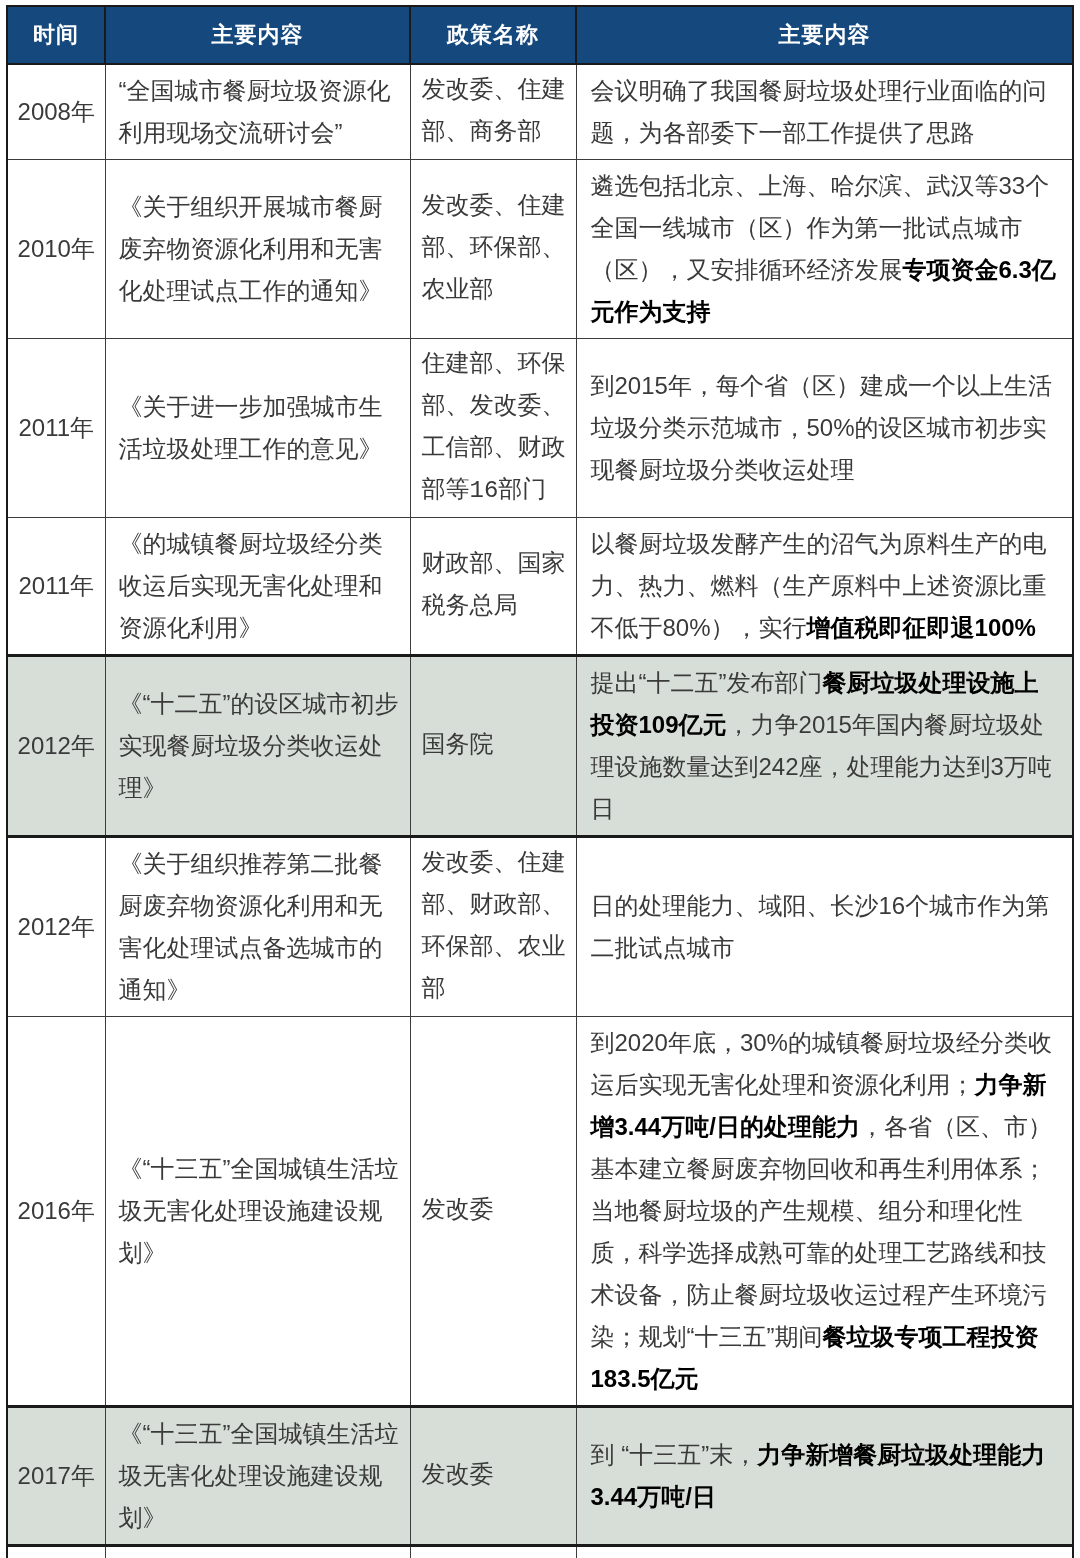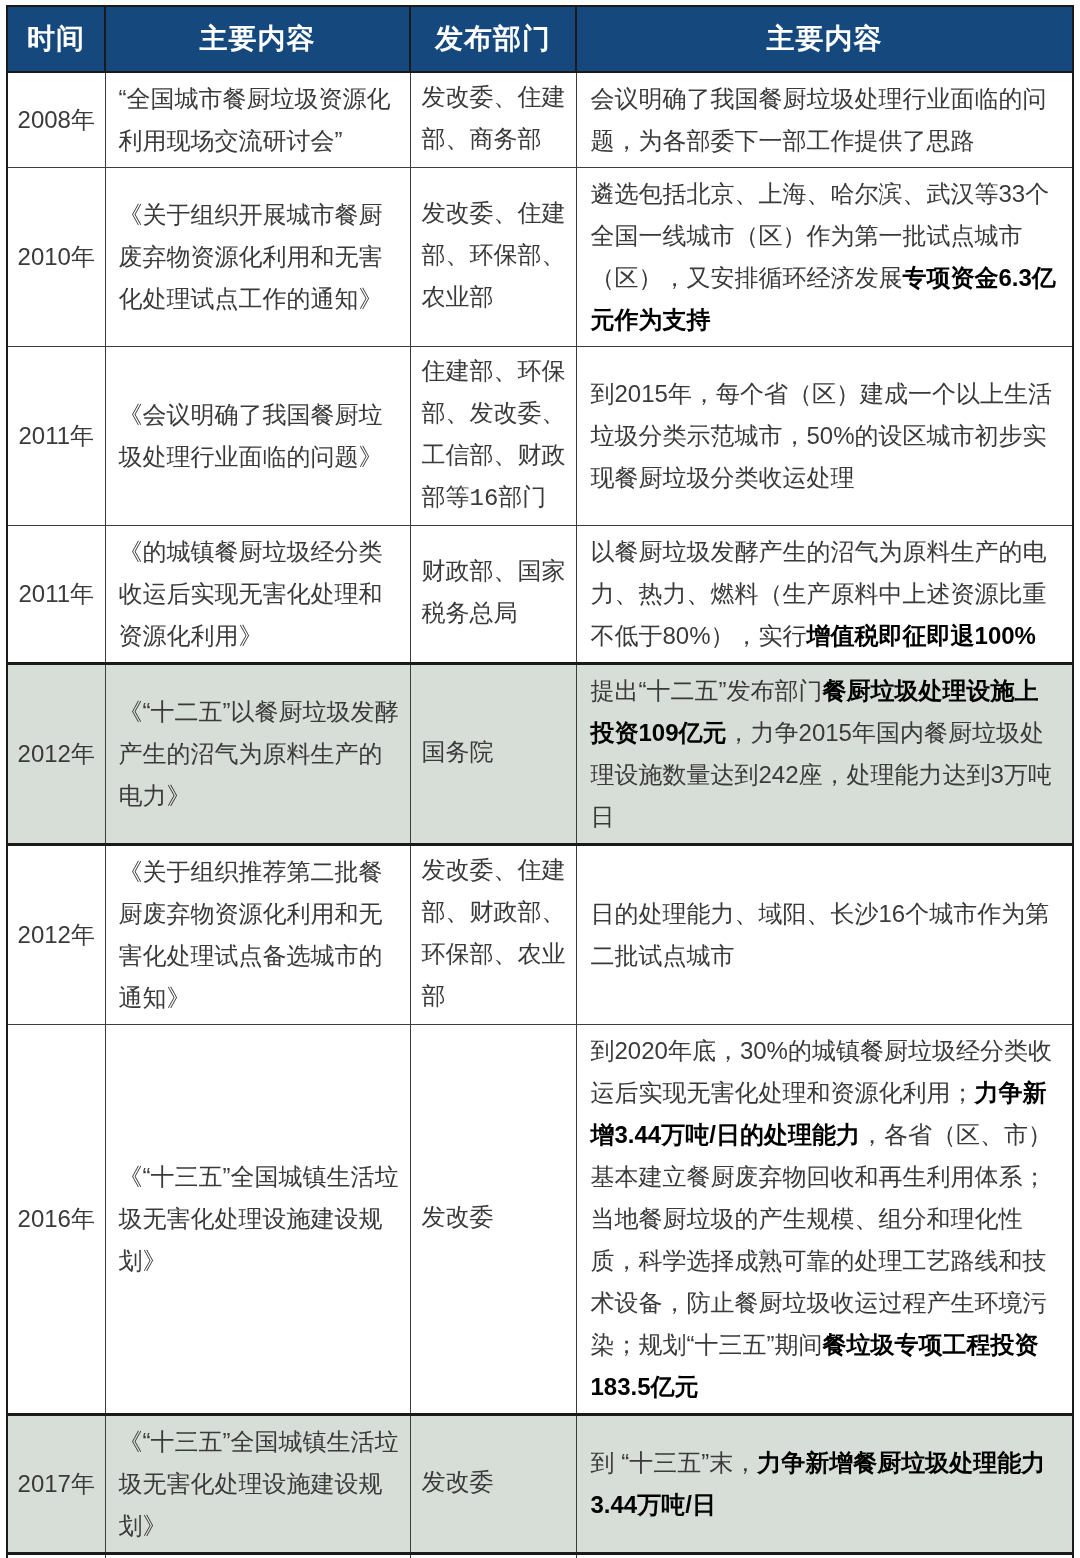--- a/index.html
+++ b/index.html
@@ -24,21 +24,21 @@
     table-layout:fixed;
     border:2px solid var(--border-dark);
   }
   col.c-year{width:98px;}
   col.c-policy{width:305px;}
   col.c-dept{width:166px;}
   col.c-content{width:497px;}
   thead th{
     background:var(--header-bg);
     color:var(--header-text);
-    font-size:28px;
+    font-size:22px;
     font-weight:bold;
     text-align:center;
     padding:13px 4px;
     border:2px solid var(--border-dark);
     letter-spacing:1px;
   }
   tbody td{
     border:1px solid var(--border-inner);
     font-size:24px;
     line-height:42px;
@@ -65,52 +65,52 @@
     <colgroup>
       <col class="c-year">
         <col class="c-policy">
         <col class="c-dept">
         <col class="c-content">
     </colgroup>
     <thead>
       <tr>
         <th>时间</th>
         <th>主要内容</th>
-        <th>发布部门</th>
+        <th>政策名称</th>
         <th>主要内容</th>
       </tr>
     </thead>
     <tbody id="tbody">
         <tr>
           <td class="col-year">2008年</td>
           <td class="col-policy">“全国城市餐厨垃圾资源化利用现场交流研讨会”</td>
           <td class="col-dept">发改委、住建部、商务部</td>
           <td class="col-content"><span>会议明确了我国餐厨垃圾处理行业面临的问题，为各部委下一部工作提供了思路</span></td>
         </tr>
         <tr>
           <td class="col-year">2010年</td>
           <td class="col-policy">《关于组织开展城市餐厨废弃物资源化利用和无害化处理试点工作的通知》</td>
           <td class="col-dept">发改委、住建部、环保部、农业部</td>
           <td class="col-content"><span>遴选包括北京、上海、哈尔滨、武汉等33个全国一线城市（区）作为第一批试点城市（区），又安排循环经济发展</span><b>专项资金6.3亿元作为支持</b></td>
         </tr>
         <tr>
           <td class="col-year">2011年</td>
-          <td class="col-policy">《会议明确了我国餐厨垃圾处理行业面临的问题》</td>
+          <td class="col-policy">《关于进一步加强城市生活垃圾处理工作的意见》</td>
           <td class="col-dept">住建部、环保部、发改委、工信部、财政部等16部门</td>
           <td class="col-content"><span>到2015年，每个省（区）建成一个以上生活垃圾分类示范城市，50%的设区城市初步实现餐厨垃圾分类收运处理</span></td>
         </tr>
         <tr>
           <td class="col-year">2011年</td>
           <td class="col-policy">《的城镇餐厨垃圾经分类收运后实现无害化处理和资源化利用》</td>
           <td class="col-dept">财政部、国家税务总局</td>
           <td class="col-content"><span>以餐厨垃圾发酵产生的沼气为原料生产的电力、热力、燃料（生产原料中上述资源比重不低于80%），实行</span><b>增值税即征即退100%</b></td>
         </tr>
         <tr class="hl">
           <td class="col-year">2012年</td>
-          <td class="col-policy">《“十二五”以餐厨垃圾发酵产生的沼气为原料生产的电力》</td>
+          <td class="col-policy">《“十二五”的设区城市初步实现餐厨垃圾分类收运处理》</td>
           <td class="col-dept">国务院</td>
           <td class="col-content"><span>提出“十二五”发布部门</span><b>餐厨垃圾处理设施上投资109亿元</b><span>，力争2015年国内餐厨垃圾处理设施数量达到242座，处理能力达到3万吨日</span></td>
         </tr>
         <tr>
           <td class="col-year">2012年</td>
           <td class="col-policy">《关于组织推荐第二批餐厨废弃物资源化利用和无害化处理试点备选城市的通知》</td>
           <td class="col-dept">发改委、住建部、财政部、环保部、农业部</td>
           <td class="col-content"><span>日的处理能力、域阳、长沙16个城市作为第二批试点城市</span></td>
         </tr>
         <tr>

